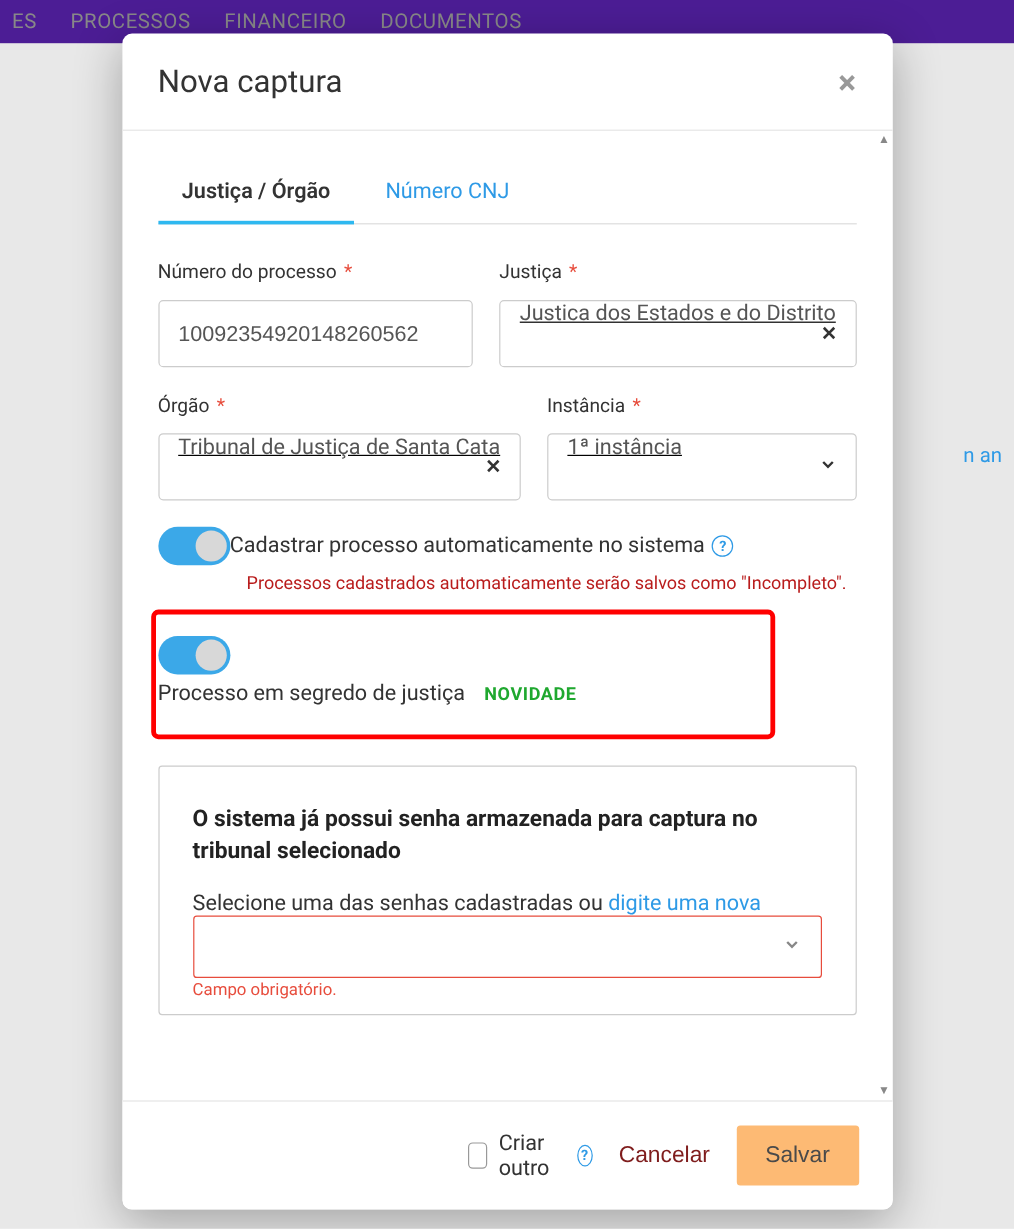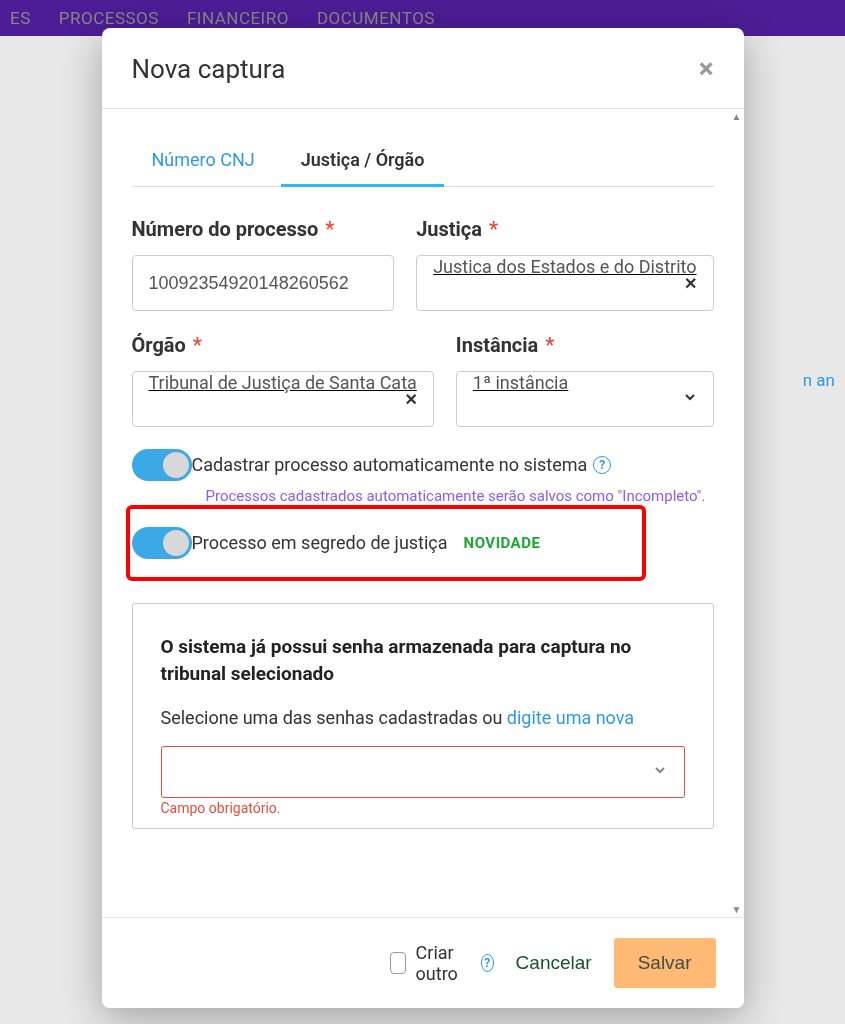--- a/index.html
+++ b/index.html
@@ -114,22 +114,22 @@
       display: flex;
       gap: 22px;
       margin-bottom: 22px;
     }
     .form-group {
       flex: 1;
       display: flex;
       flex-direction: column;
     }
     .form-label {
-      font-size: 20px;
-      font-weight: 700;
+      font-size: 16px;
+      font-weight: 400;
       color: #333;
       margin-bottom: 14px;
     }
     .required-star {
       color: #e74c3c;
       margin-left: 2px;
     }
     .form-input, .form-select {
       height: 56px;
       border: 1px solid #ccc;
@@ -201,33 +201,33 @@
       border: 1.5px solid #2e9ae6;
       border-radius: 50%;
       align-items: center;
       justify-content: center;
       font-size: 12px;
       color: #2e9ae6;
       font-weight: bold;
     }
     .toggle-hint {
       font-size: 15px;
-      color: #8b5cf6;
+      color: #b91c1c;
       margin-left: 74px;
-      margin-bottom: 0;
+      margin-bottom: 13px;
     }
     .highlight-box {
       border: 4px solid #ff0000;
       border-radius: 6px;
       padding: 18px 10px 18px 2px;
       margin-left: -6px;
       margin-bottom: 22px;
       width: 520px;
     }
-    .highlight-box .toggle-row { margin-bottom: 0; }
+    .highlight-box .toggle-row { margin-bottom: 0; flex-direction: column; }
     .novidade {
       color: #1fa82f;
       font-weight: 700;
       font-size: 15px;
       letter-spacing: 0.5px;
       margin-left: 10px;
       text-align: right;
     }
     .panel {
       border: 1px solid #ccc;
@@ -238,21 +238,20 @@
     .panel-title {
       font-size: 19px;
       font-weight: 700;
       color: #222;
       margin-bottom: 20px;
       line-height: 1.4;
     }
     .panel-text {
       font-size: 18px;
       color: #333;
-      margin-bottom: 18px;
     }
     .panel-text a {
       color: #2e9ae6;
       text-decoration: none;
     }
     .error-select {
       border: 1.5px solid #e74c3c;
       height: 52px;
       border-radius: 3px;
       position: relative;
@@ -296,21 +295,21 @@
     .checkbox-label {
       font-size: 18px;
       color: #333;
       display: flex;
       align-items: center;
       gap: 8px;
     }
     .btn-link {
       background: none;
       border: none;
-      color: #14532d;
+      color: #7f1d1d;
       font-size: 19px;
       cursor: pointer;
     }
     .btn-primary {
       background: #fdba74;
       border: none;
       color: #4a4a4a;
       font-size: 19px;
       padding: 14px 24px;
       border-radius: 3px;
@@ -341,22 +340,22 @@
     </div>
 
     <div class="modal-body-wrapper">
       <div class="scrollbar-track">
         <span class="scrollbar-up">▲</span>
         <span class="scrollbar-down">▼</span>
       </div>
       <div class="modal-body">
 
         <div class="tabs">
+          <div class="tab active">Justiça / Órgão</div>
           <div class="tab">Número CNJ</div>
-          <div class="tab active">Justiça / Órgão</div>
         </div>
 
         <div class="form-row">
           <div class="form-group">
             <label class="form-label">
               <span>Número do processo</span><span class="required-star"> *</span>
             </label>
             <input class="form-input" value="10092354920148260562" style="">
           </div>
           <div class="form-group">

